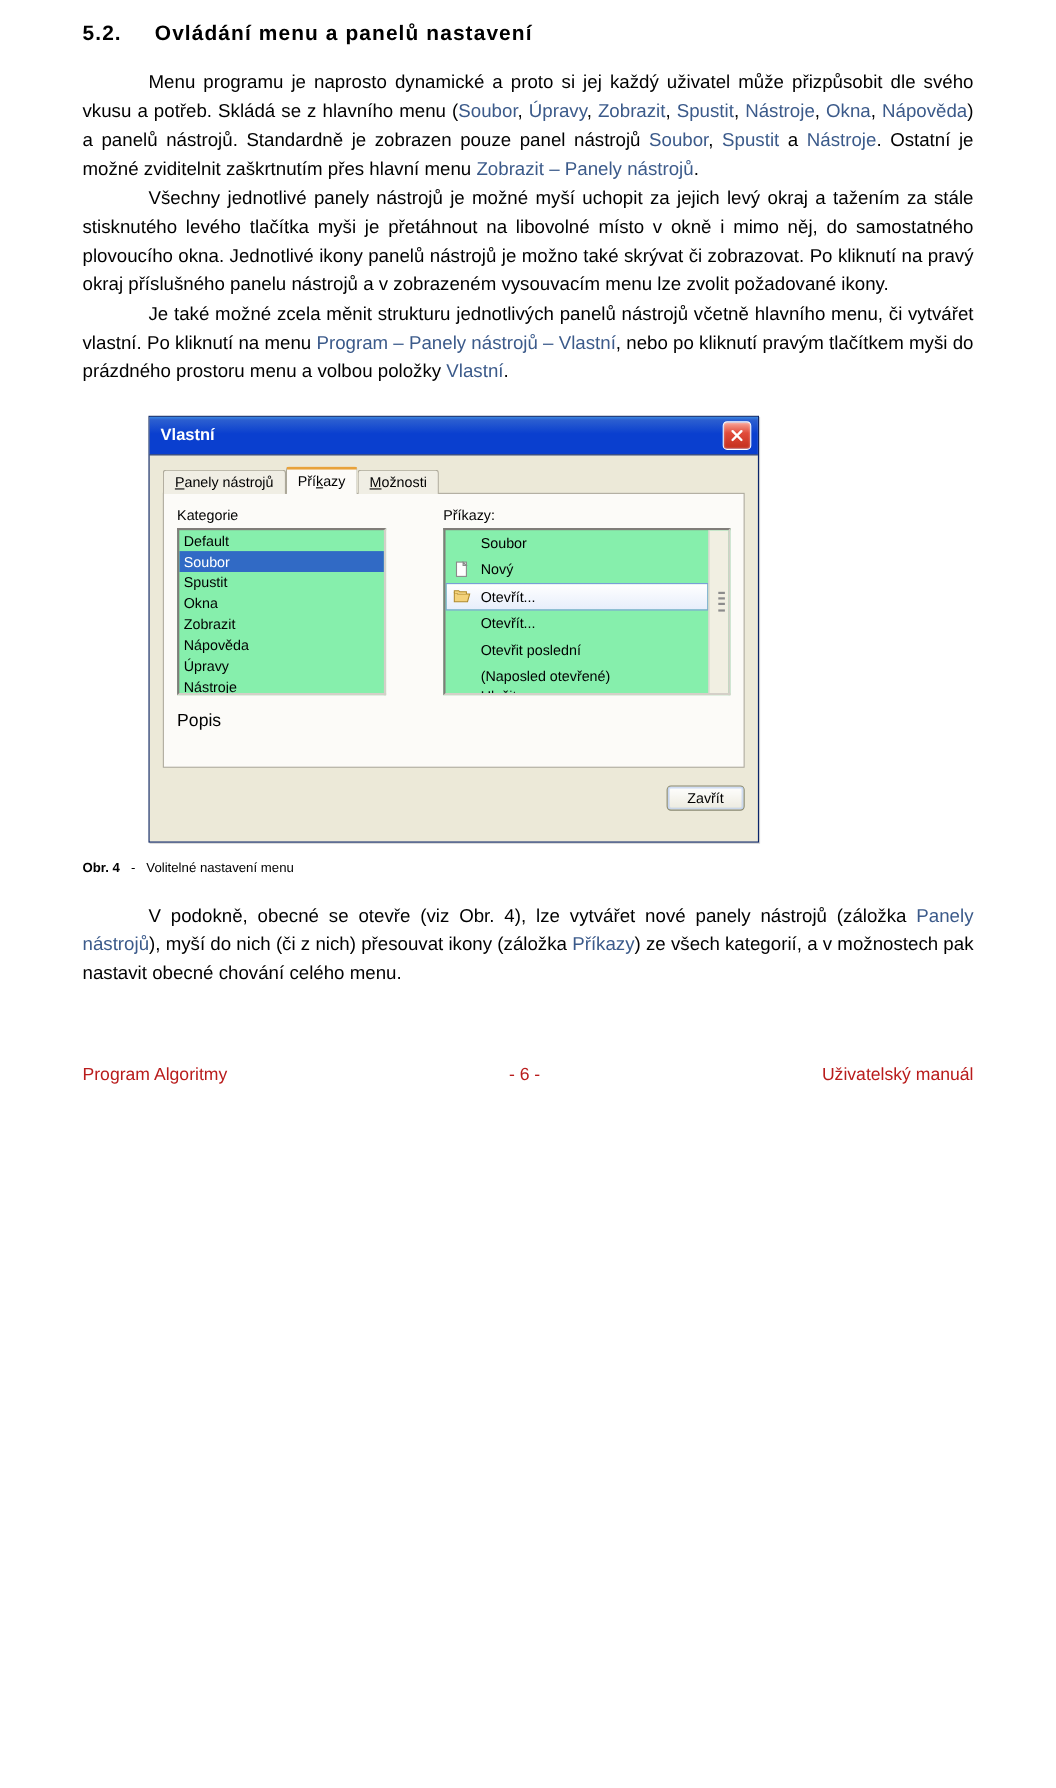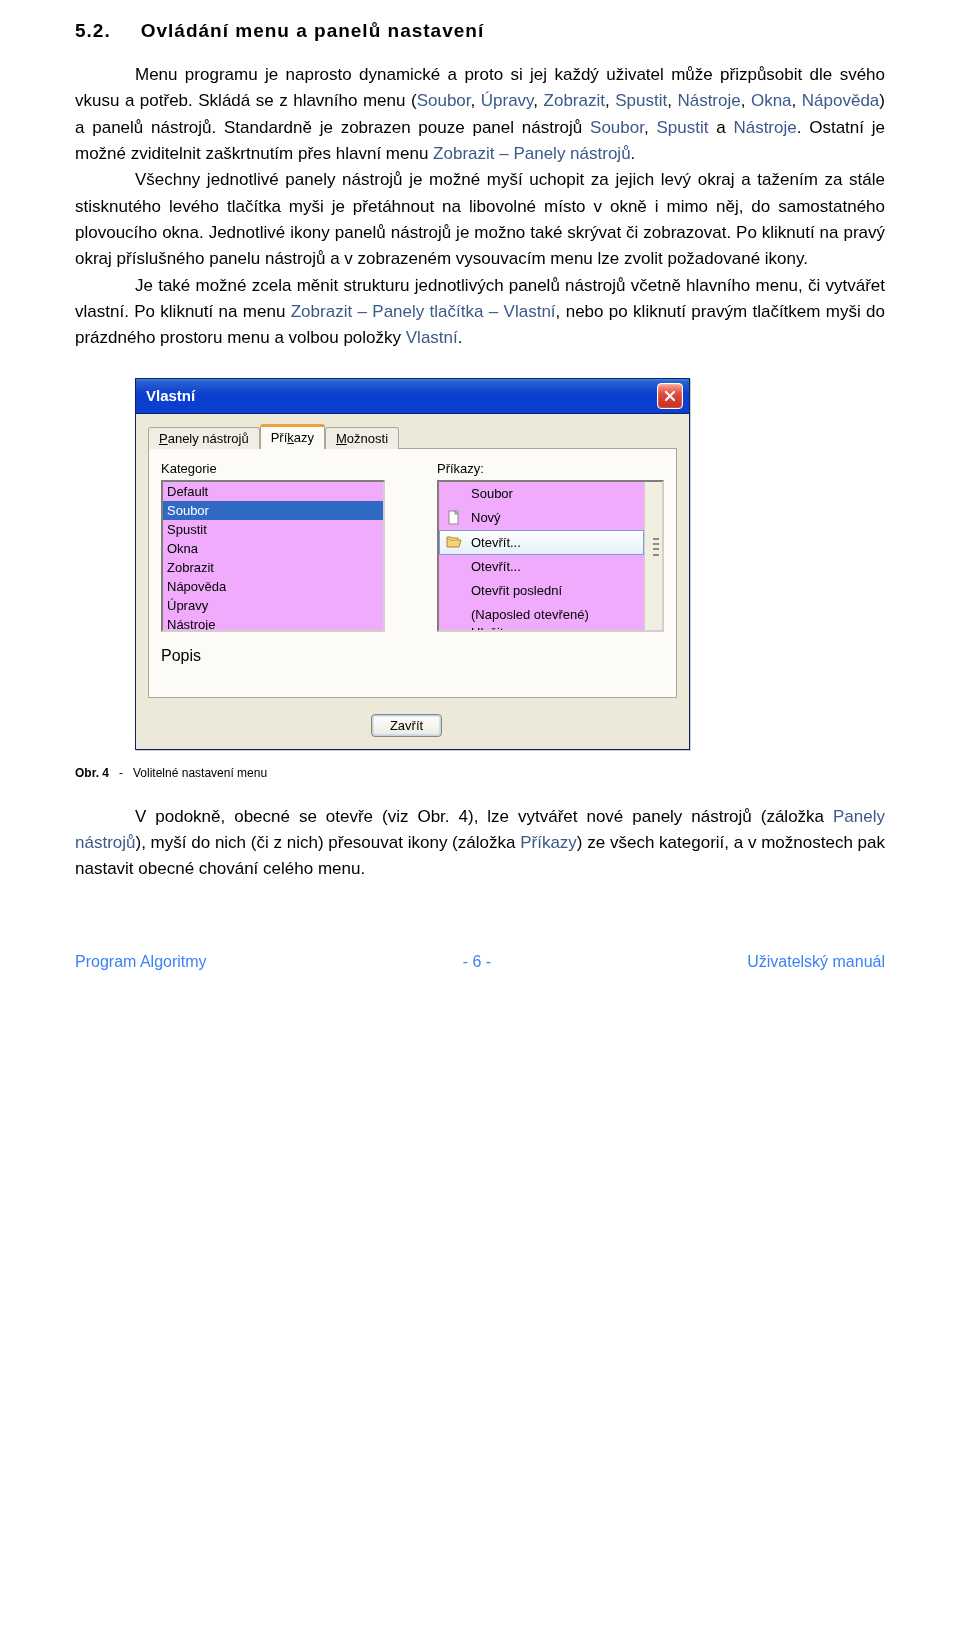--- a/index.html
+++ b/index.html
@@ -114,28 +114,28 @@
     border: 1px solid #aca899;
     background: #fcfbf8;
     padding: 12px 12px 30px 12px;
     position: relative;
     z-index: 1;
   }
   .cols {
     display: flex;
     gap: 52px;
   }
-  .col-left { width: 224px; }
+  .col-left { width: 190px; }
   .col-right { flex: 1; }
   .lbl {
     font-size: 13px;
     margin-bottom: 4px;
   }
   .listbox {
-    background: #f0abfc;
+    background: #86efac;
     border: 2px inset #d4d0c8;
     height: 148px;
     overflow: hidden;
   }
   .listbox.cmds { height: 148px; position: relative; }
   .lb-item {
     font-size: 13px;
     padding: 2px 4px;
     white-space: nowrap;
   }
@@ -178,22 +178,22 @@
     align-items: center;
     justify-content: center;
   }
   .desc-section {
     margin-top: 12px;
   }
   .desc-label { font-size: 16px; margin-bottom: 2px; margin-top: 15px; }
   .desc-text { font-size: 13px; }
   .btn-row {
     display: flex;
-    justify-content: center;
-    padding: 6px 12px 12px 0;
+    justify-content: flex-end;
+    padding: 6px 12px 28px 0;
   }
   .winbtn {
     background: linear-gradient(to bottom, #ffffff, #eceade);
     border: 1px solid #888870;
     border-radius: 4px;
     font-size: 13px;
     padding: 3px 18px;
     font-family: Tahoma, sans-serif;
     box-shadow: 0 0 0 1px #c2d4f2 inset, 0 0 0 2px rgba(150,180,230,0.3) inset;
   }
@@ -206,21 +206,21 @@
     font-size: 12px;
     margin: 12px 0 24px 0;
   }
   .caption b { font-weight: bold; }
   .caption .sep { margin: 0 10px; }
   .footer {
     display: flex;
     justify-content: space-between;
     font-size: 16px;
     margin-top: 70px;
-    color: #3b82f6;
+    color: #b91c1c;
   }
   .lb-scrollwrap {
     display:flex;
     height:100%;
   }
   .lb-inner { flex:1; overflow:hidden; }
 </style>
 </head>
 <body>
 
@@ -230,21 +230,21 @@
     <span class="num">5.2.</span><span>Ovládání menu a panelů nastavení</span>
   </div>
 
   <p class="body first">
     <span>Menu programu je naprosto dynamické a proto si jej každý uživatel může přizpůsobit dle svého vkusu a potřeb. Skládá se z hlavního menu (</span><span class="blue">Soubor</span><span>, </span><span class="blue">Úpravy</span><span>, </span><span class="blue">Zobrazit</span><span>, </span><span class="blue">Spustit</span><span>, </span><span class="blue">Nástroje</span><span>, </span><span class="blue">Okna</span><span>, </span><span class="blue">Nápověda</span><span>) a panelů nástrojů. Standardně je zobrazen pouze panel nástrojů </span><span class="blue">Soubor</span><span>, </span><span class="blue">Spustit</span><span> a </span><span class="blue">Nástroje</span><span>. Ostatní je možné zviditelnit zaškrtnutím přes hlavní menu </span><span class="blue">Zobrazit – Panely nástrojů</span><span>.</span>
   </p>
 
   <p class="body indent">Všechny jednotlivé panely nástrojů je možné myší uchopit za jejich levý okraj a tažením za stále stisknutého levého tlačítka myši je přetáhnout na libovolné místo v okně i mimo něj, do samostatného plovoucího okna. Jednotlivé ikony panelů nástrojů je možno také skrývat či zobrazovat. Po kliknutí na pravý okraj příslušného panelu nástrojů a v zobrazeném vysouvacím menu lze zvolit požadované ikony.</p>
 
   <p class="body indent">
-    <span>Je také možné zcela měnit strukturu jednotlivých panelů nástrojů včetně hlavního menu, či vytvářet vlastní. Po kliknutí na menu </span><span class="blue">Zobrazit – Panely tlačítka – Vlastní</span><span>, nebo po kliknutí pravým tlačítkem myši do prázdného prostoru menu a volbou položky </span><span class="blue">Vlastní</span><span>.</span>
+    <span>Je také možné zcela měnit strukturu jednotlivých panelů nástrojů včetně hlavního menu, či vytvářet vlastní. Po kliknutí na menu </span><span class="blue">Program – Panely nástrojů – Vlastní</span><span>, nebo po kliknutí pravým tlačítkem myši do prázdného prostoru menu a volbou položky </span><span class="blue">Vlastní</span><span>.</span>
   </p>
 
   <div class="dialog-wrap">
     <div class="dialog">
       <div class="titlebar">
         <span class="titlebar-title">Vlastní</span>
         <div class="close-btn">
           <svg width="12" height="12" viewBox="0 0 12 12">
               <path d="M2 2 L10 10 M10 2 L2 10" stroke="#ffffff" stroke-width="2.2" stroke-linecap="round"></path>
             </svg>

